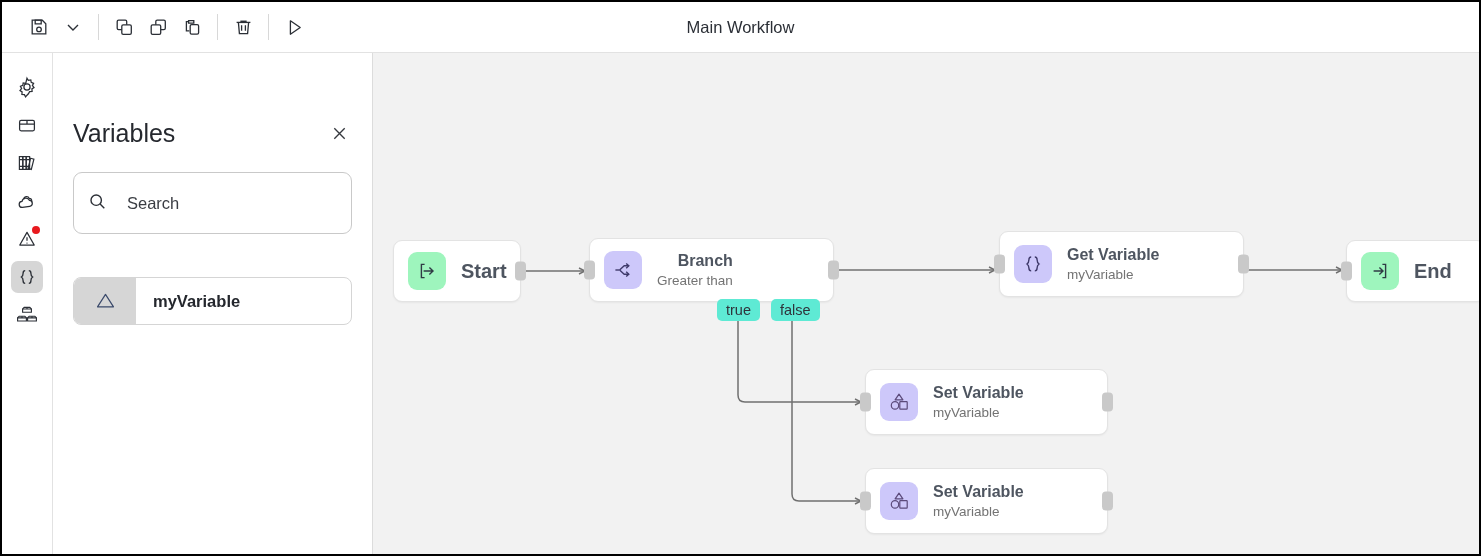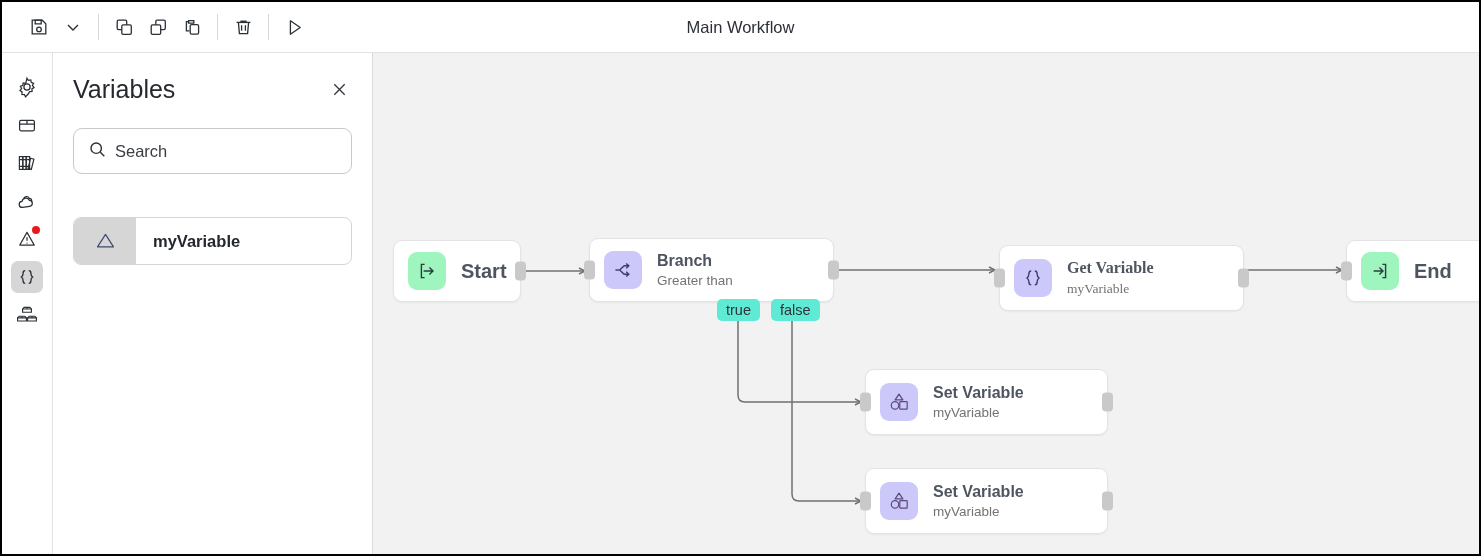--- a/index.html
+++ b/index.html
@@ -68,34 +68,35 @@
   
   .panel {
     width: 320px; min-width: 320px;
     background: #ffffff;
     border-right: 1px solid #dcdcdc;
     padding: 22px 20px 0 20px;
   }
   .panel-head {
     display: flex; align-items: center; justify-content: space-between;
     margin-bottom: 24px;
+    margin-top: 44px;
   }
   .panel-title { font-size: 25px; color: #25282e; font-weight: 400; }
   .close-btn {
     width: 26px; height: 26px; cursor: pointer;
     display: flex; align-items: center; justify-content: center;
     border-radius: 4px;
   }
 
   .search-box {
-    height: 46px;
+    height: 62px;
     border: 1px solid #c9c9c9;
     border-radius: 9px;
     display: flex; align-items: center;
-    padding: 0 14px; gap: 8px;
+    padding: 0 14px; gap: 20px;
     background: #fff; cursor: text;
   }
   .search-input {
     border: none; outline: none; flex: 1;
     font-family: "Liberation Sans", sans-serif;
     font-size: 16.5px; color: #2b2f36;
     background: transparent;
   }
   .search-input::placeholder { color: #3a3d43; }
 
@@ -355,40 +356,40 @@
             <path d="M9.6 5.4H6.4v13.2h3.2"></path>
             <path d="M8.6 12h9.4M14.4 8.6l3.6 3.4-3.6 3.4"></path>
           </svg>
         </div>
         <div class="node-text">
           <div class="node-title solo">Start</div>
         </div>
         <span class="port right"></span>
       </div>
 
-      <div class="node" style="left:216px; top:185px; width:245px; height:64px;">
+      <div class="node" style="left:216px; top:185px; width:245px; height:64px;text-align:right;">
         <div class="node-icon icon-purple">
           <svg width="24" height="24" viewBox="0 0 24 24" fill="none" stroke="#3f3a6b" stroke-width="1.4">
             <path d="M4.4 12h4.2"></path>
             <path d="M8.6 12l4.6-4.2h4.4M8.6 12l4.6 4.2h4.4"></path>
             <path d="M15.2 5.4l2.6 2.4-2.6 2.4M15.2 13.8l2.6 2.4-2.6 2.4"></path>
           </svg>
         </div>
         <div class="node-text">
           <div class="node-title">Branch</div>
           <div class="node-sub">Greater than</div>
         </div>
         <span class="port left"></span>
         <span class="port right"></span>
       </div>
 
       <div class="pin-label" style="left:344px; top:246px;">true</div>
       <div class="pin-label" style="left:398px; top:246px;">false</div>
 
-      <div class="node" style="left:626px; top:192px; width:245px; height:66px;font-family:Liberation Serif, serif;">
+      <div class="node" style="left:626px; top:178px; width:245px; height:66px;">
         <div class="node-icon icon-purple">
           <svg width="24" height="24" viewBox="0 0 24 24" fill="none" stroke="#3f3a6b" stroke-width="1.4">
             <path d="M10.2 5c-2.1 0-2.3 1.2-2.3 2.8 0 1.7-.2 3-1.9 4.2 1.7 1.1 1.9 2.4 1.9 4.1 0 1.6.2 2.8 2.3 2.8"></path>
             <path d="M13.8 5c2.1 0 2.3 1.2 2.3 2.8 0 1.7.2 3 1.9 4.2-1.7 1.1-1.9 2.4-1.9 4.1 0 1.6-.2 2.8-2.3 2.8"></path>
           </svg>
         </div>
         <div class="node-text">
           <div class="node-title">Get Variable</div>
           <div class="node-sub">myVariable</div>
         </div>

